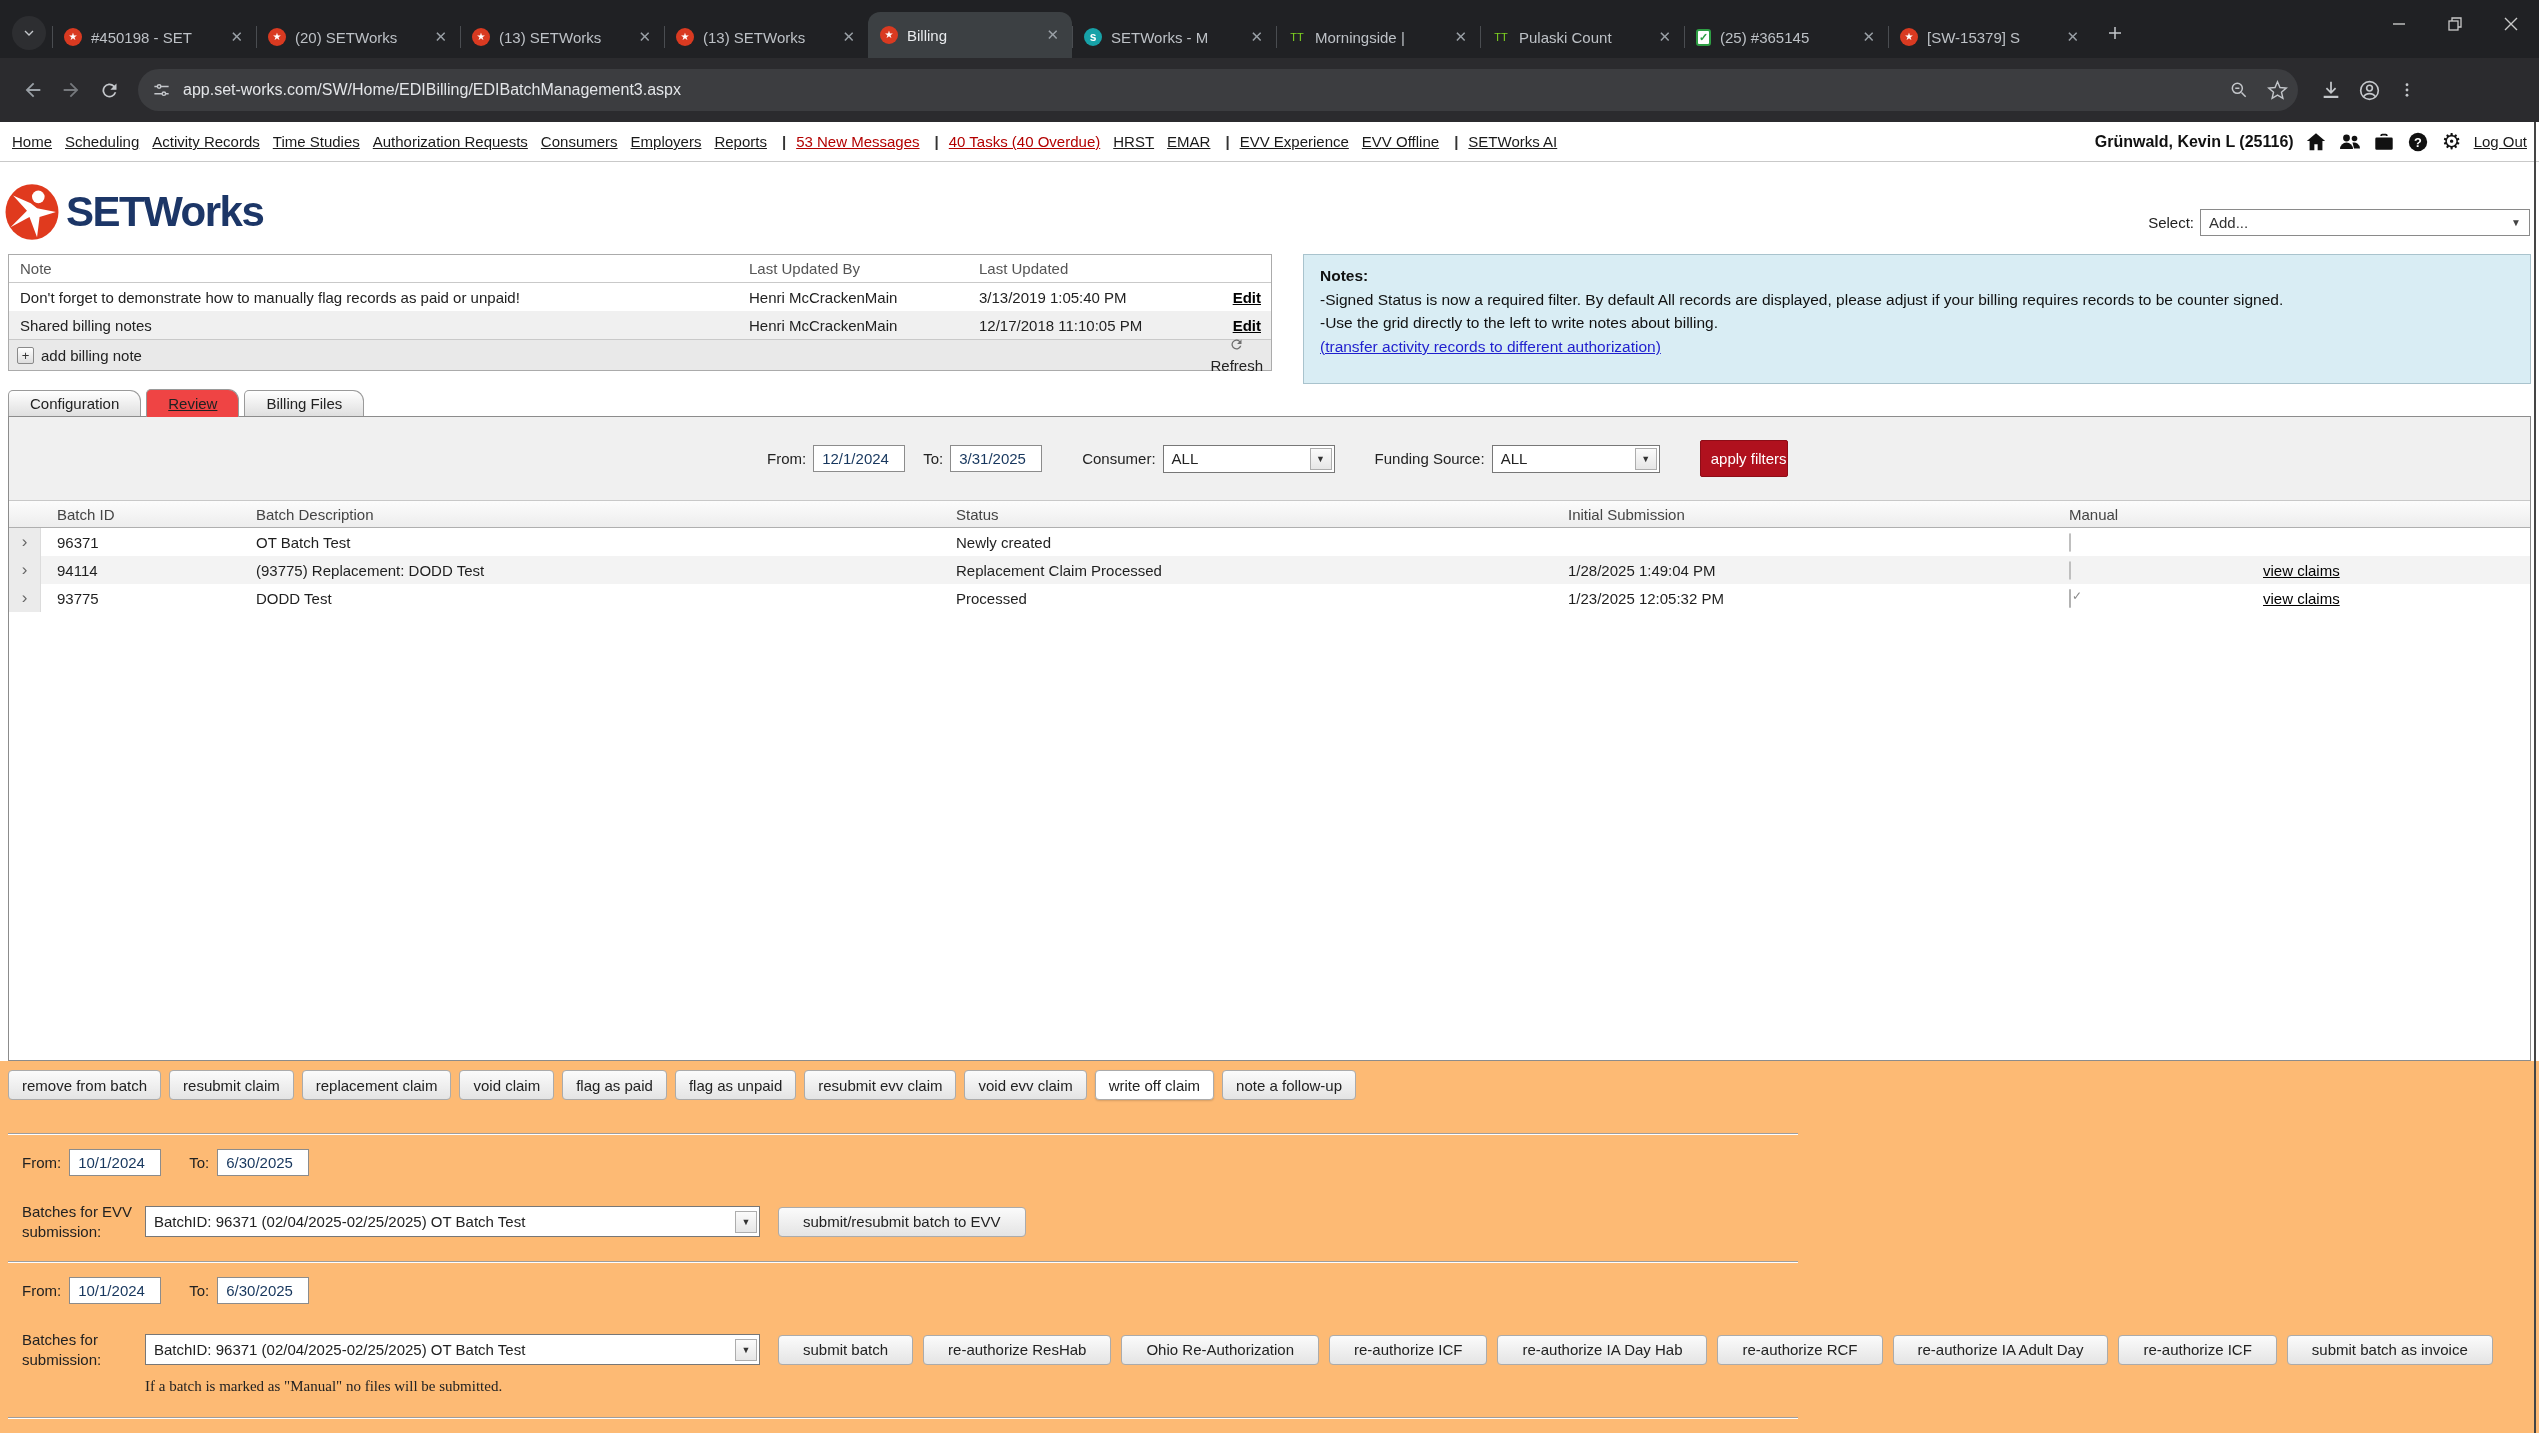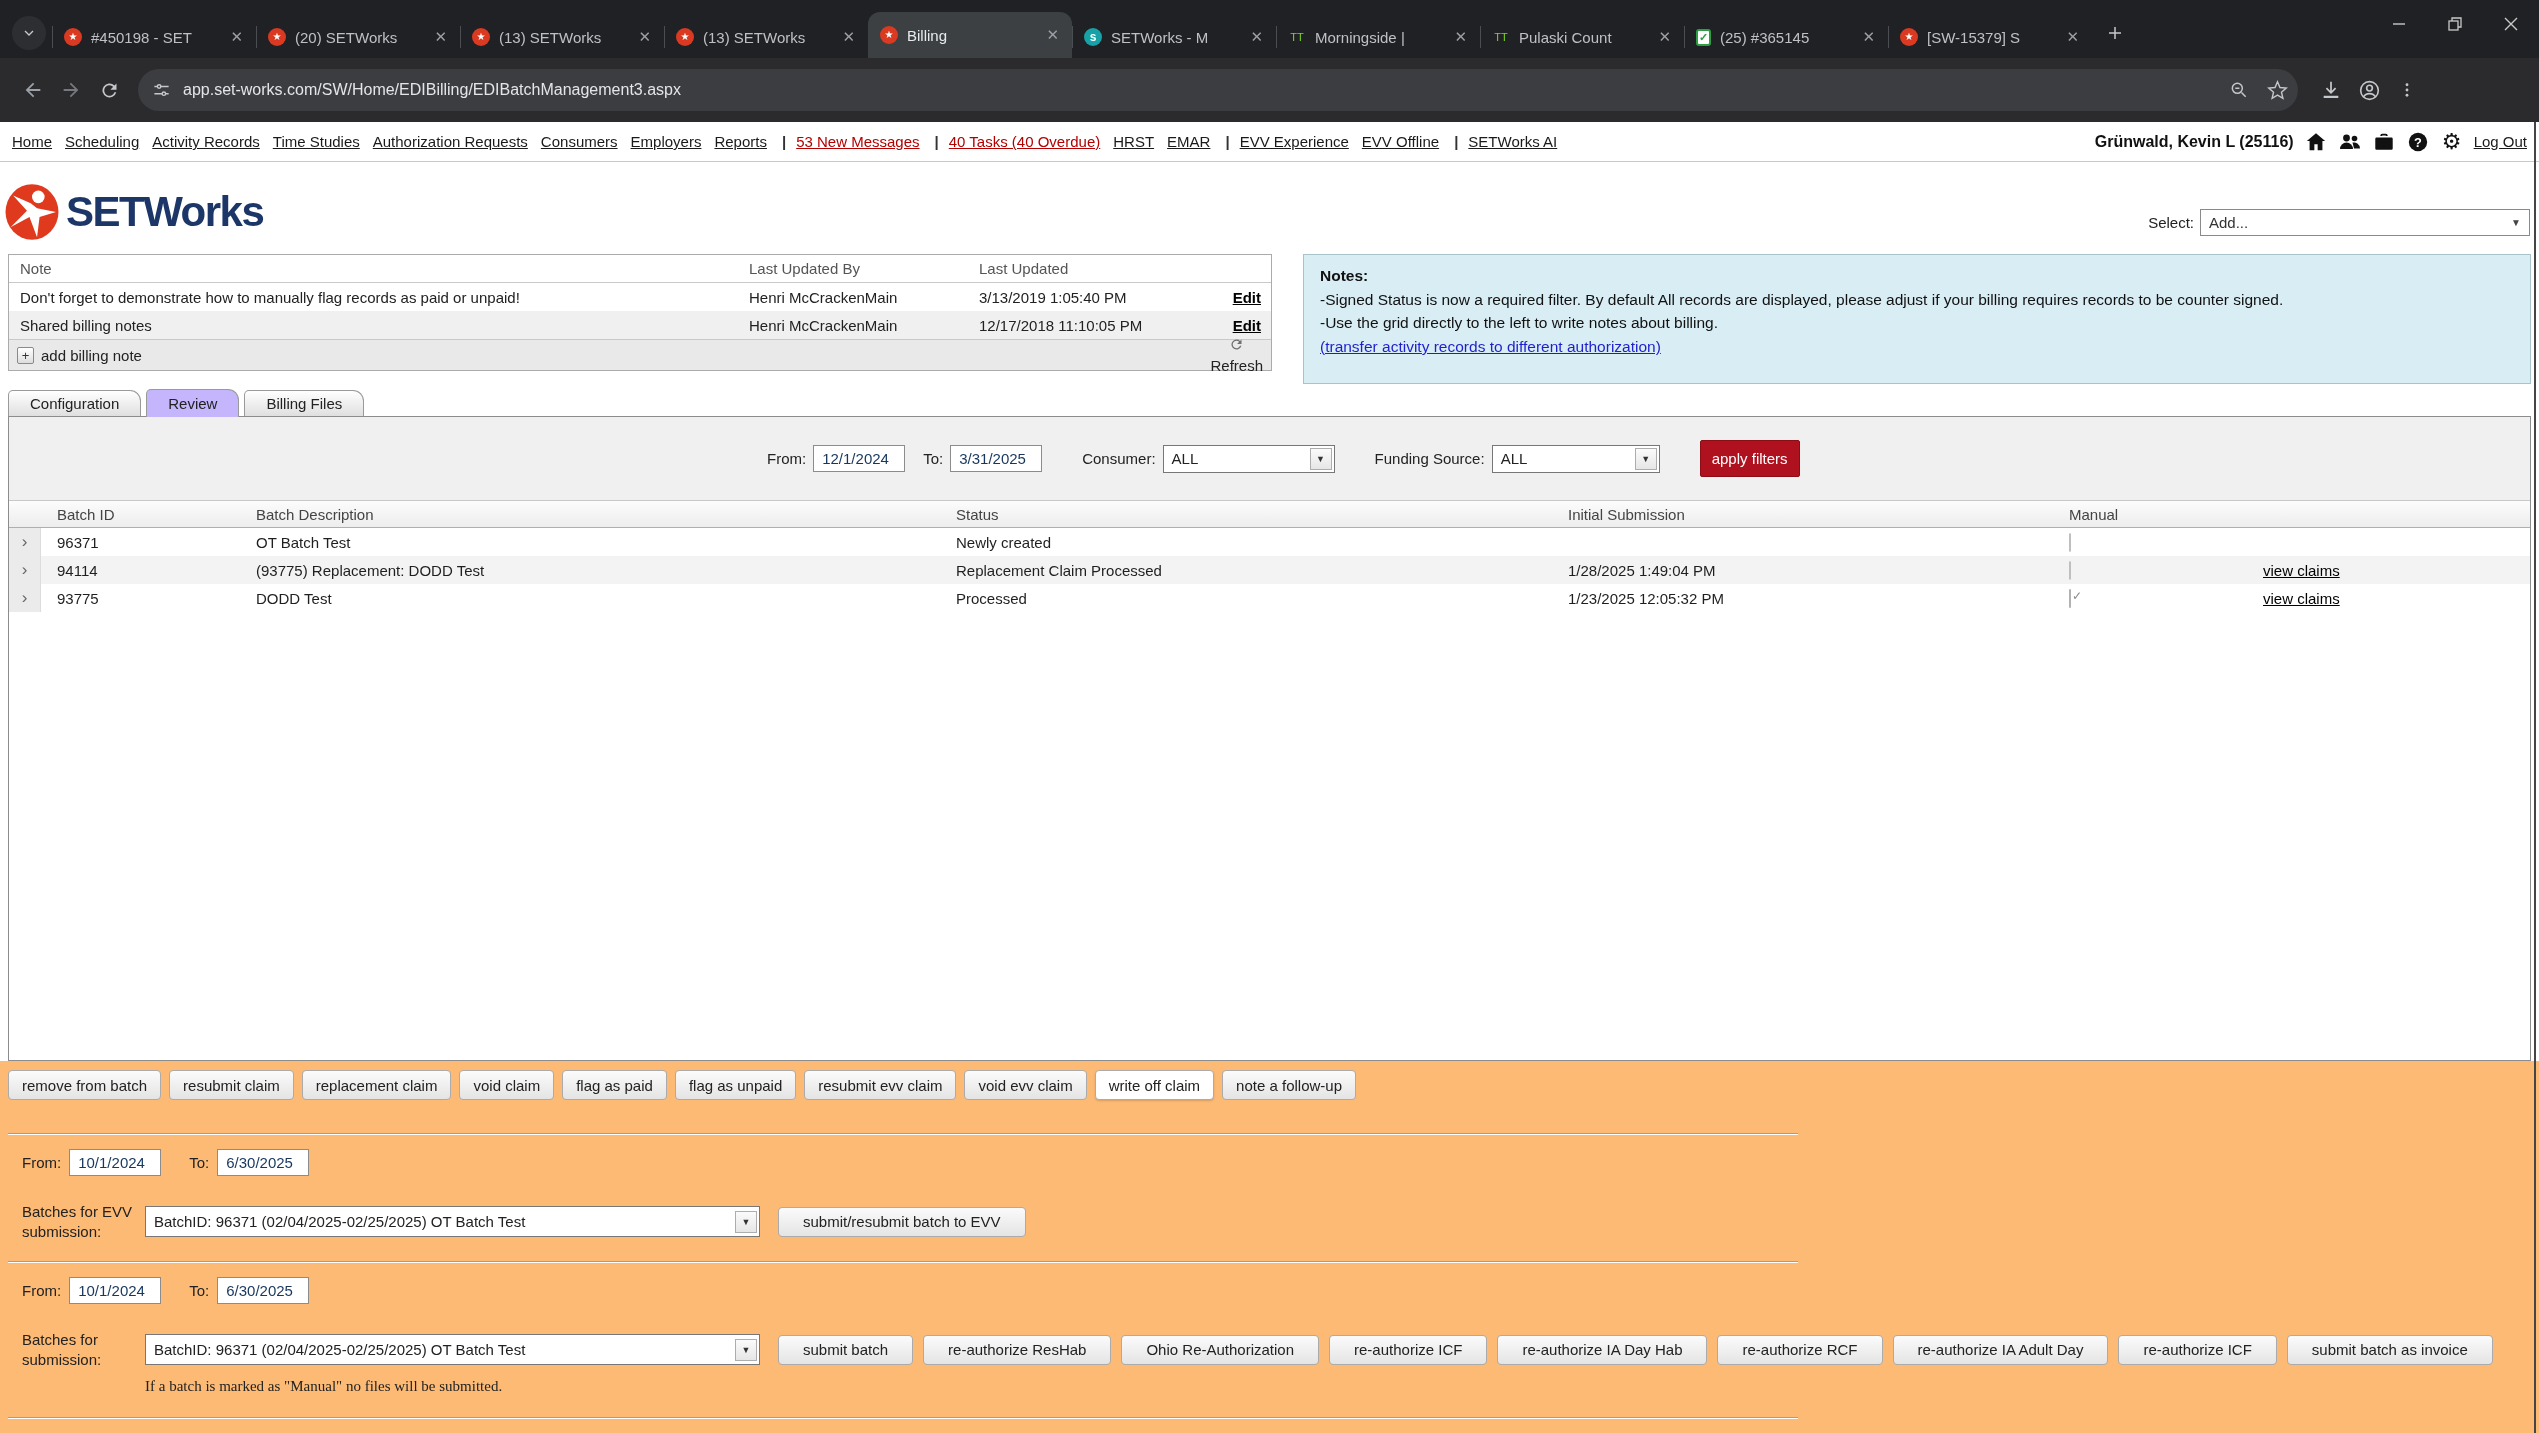--- a/index.html
+++ b/index.html
@@ -77,37 +77,37 @@
   .notes-panel { flex:1; height:130px; background:#d9edf4; border:1px solid #a9c3cd; padding:9px 16px; font-size:15.5px;
     color:#111; line-height:1.52; }
   .notes-panel .np-title { font-weight:bold; }
   .notes-panel a { color:#1f1fce; text-decoration:underline; }
 
   
   .tabctrl { margin:5px 0 0 8px; height:27px; display:flex; align-items:flex-end; position:relative; z-index:3; }
   .apptab { height:26px; padding:0 21px; display:flex; align-items:center; font-size:15px; color:#222;
     background:linear-gradient(#ffffff,#dfdfdf); border:1px solid #9a9a9a; border-bottom:none;
     border-radius:5px 11px 0 0; margin-right:5px; }
-  .apptab.active { background:#c4b5fd; height:28px; margin-bottom:-1px; z-index:4; }
+  .apptab.active { background:#ef4444; height:28px; margin-bottom:-1px; z-index:4;text-decoration:underline; }
 
   
   .mainpanel { margin:0 8px; border:1px solid #8c8c8c; height:645px; background:#fff; position:relative; z-index:2; }
   .panel-top { height:84px; background:#f0f0f0; border-bottom:1px solid #c8c8c8; display:flex; align-items:center; }
   .filters { display:flex; align-items:center; margin-left:758px; font-size:15px; color:#222; }
   .filters label { margin-right:7px; }
   .dateinput { width:92px; height:27px; border:1px solid #8c8c8c; background:#fff; font-size:15px; color:#17375e;
     padding-left:8px; font-family:"Liberation Sans",sans-serif; }
   .gap40 { width:40px; }
   .combo { height:28px; border:1px solid #777; background:#fff; display:flex; align-items:center; font-size:15px; color:#222; }
   .combo .val { padding-left:8px; flex:1; white-space:nowrap; overflow:hidden; }
   .combo .drop { width:22px; height:22px; margin:2px; border:1px solid #adadad; background:linear-gradient(#fbfbfb,#e6e6e6);
     display:flex; align-items:center; justify-content:center; font-size:9px; color:#333; flex:none; }
   .combo.c-consumer { width:172px; } .combo.c-funding { width:168px; }
-  .applybtn { width:100px; height:37px; background:#b0111e; color:#fff; border:1px solid #8d0d17; border-radius:2px;
-    font-size:15px; font-family:"Liberation Sans",sans-serif; }
+  .applybtn { width:88px; height:37px; background:#b0111e; color:#fff; border:1px solid #8d0d17; border-radius:2px;
+    font-size:15px; font-family:"Liberation Sans",sans-serif;text-align:right; }
 
   .grid-header { height:27px; display:flex; align-items:center; background:linear-gradient(#fcfcfc,#ededed);
     border-bottom:1px solid #afafaf; color:#444; font-size:15px; }
   .grow { height:28px; display:flex; align-items:center; font-size:15px; color:#1f1f1f; }
   .grow.alt { background:#f3f3f3; }
   .col-exp { width:32px; align-self:stretch; display:flex; align-items:center; justify-content:center; }
   .grow .col-exp { background:#ebebeb; border-right:1px solid #dcdcdc; color:#666; font-size:17px; }
   .col-id { width:205px; padding-left:16px; }
   .col-desc { width:710px; padding-left:10px; }
   .col-status { width:612px; }

